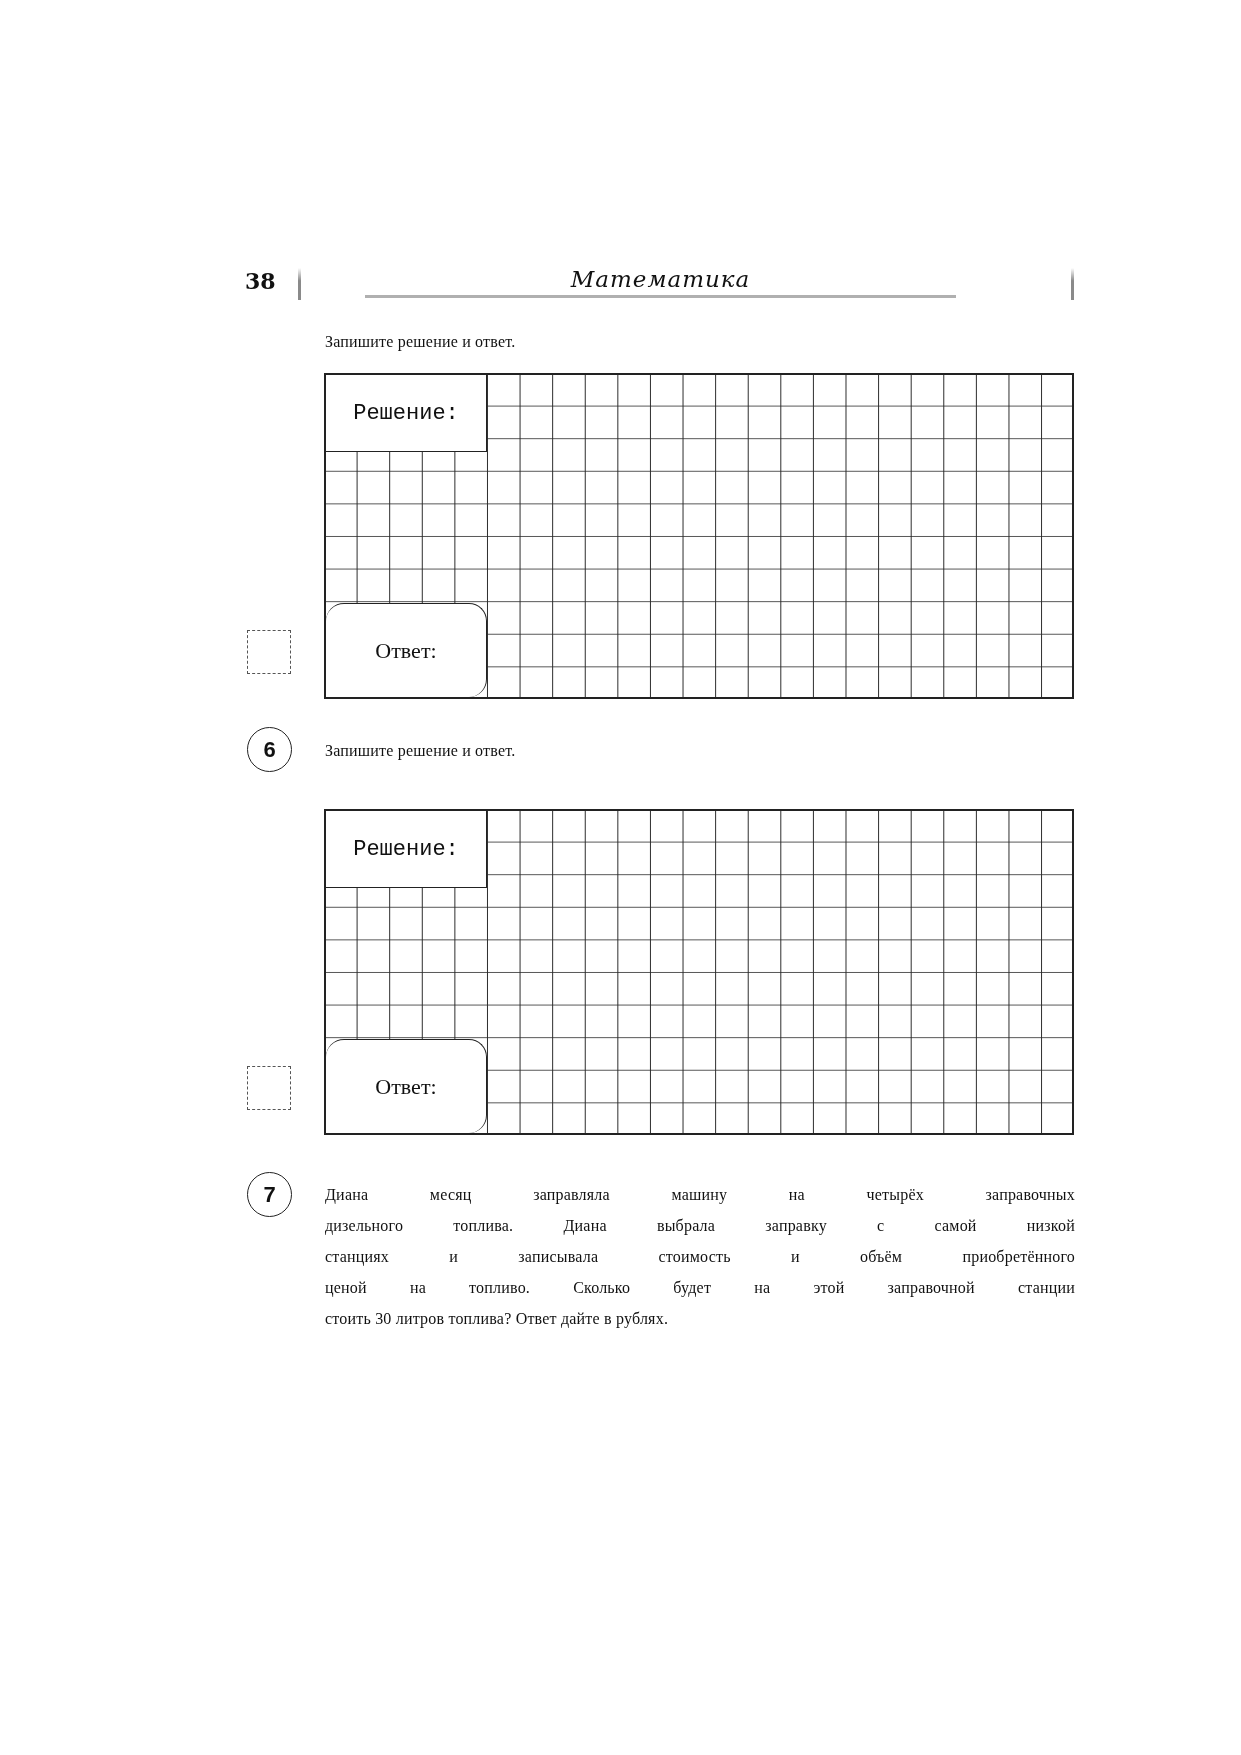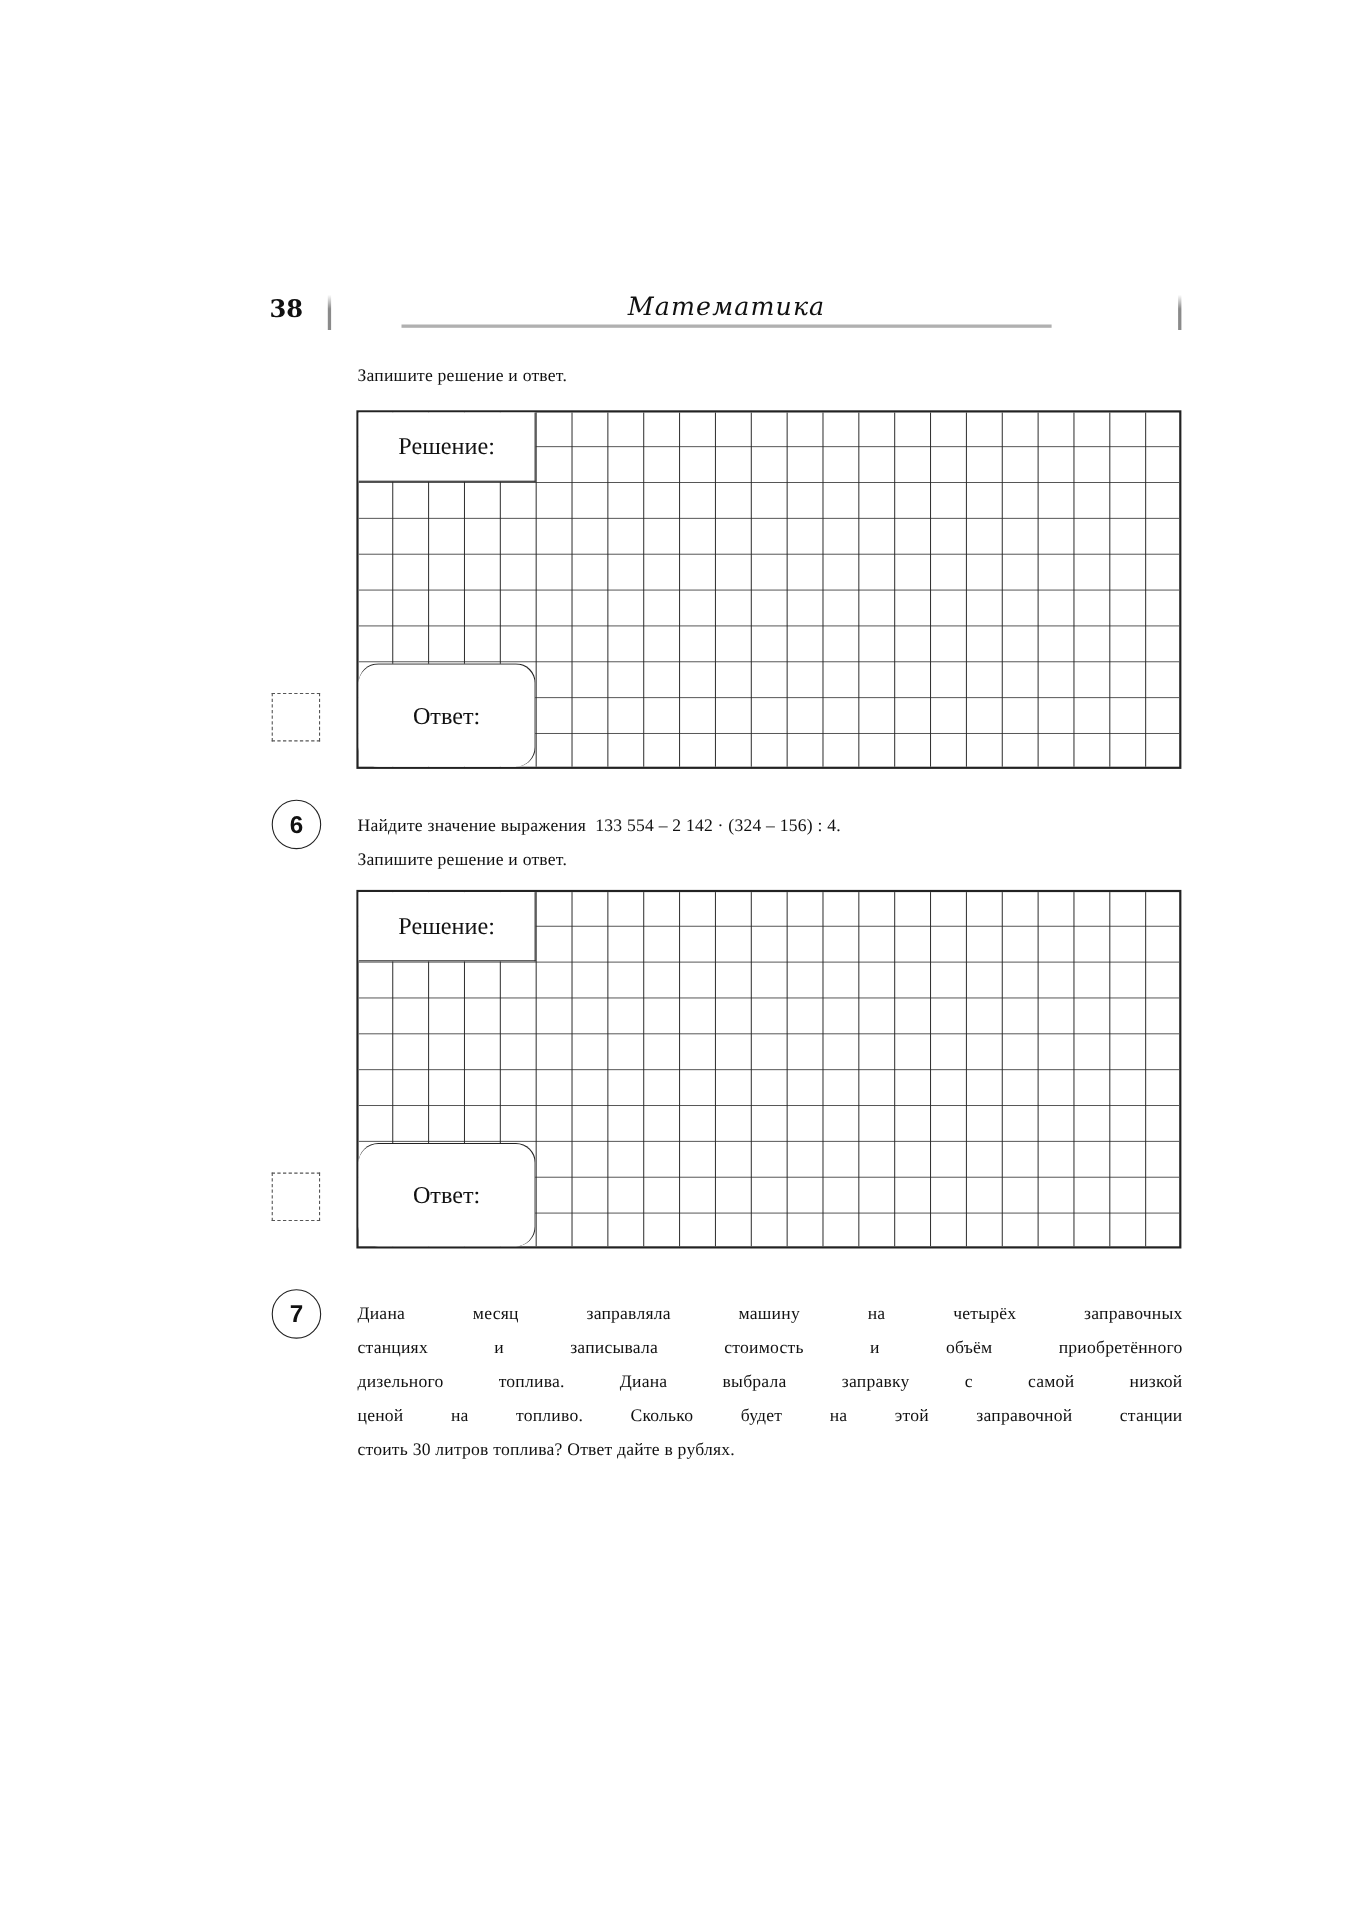--- a/index.html
+++ b/index.html
@@ -27,21 +27,21 @@
           background-color: #fff; }
   .grid .cells { position: absolute; inset: 0;
           background-image:
             linear-gradient(to right, #2a2a2a 1.3px, transparent 1.3px),
             linear-gradient(to bottom, #555 1.3px, transparent 1.3px);
           background-size: 32.6px 32.6px; background-position: -2px -2px; }
   .label-cell { position: absolute; left: 0; width: 161px; background: #fff;
           border-right: 1.5px solid #222; border-bottom: 1.5px solid #222; box-sizing: border-box;
           display: flex; align-items: center; justify-content: center; font-size: 22px;
           font-family: "Liberation Serif", "DejaVu Serif", serif; }
-  .label-cell.top { top: 0; height: 63px; }
+  .label-cell.top { top: 0; height: 77px; font-family: Liberation Mono, monospace; }
   .label-cell.bottom { bottom: 0; height: 94px; border-bottom: none; border-top: 1.5px solid #222; border-radius: 18px; }
 </style>
 </head>
 <body>
 
 <div class="abs page-num">38</div>
 <div class="abs vbar left"></div>
 <div class="abs running-title">Математика</div>
 <div class="abs header-rule"></div>
 <div class="abs vbar right"></div>
@@ -52,33 +52,32 @@
   <div class="cells"></div>
   <div class="label-cell top">Решение:</div>
   <div class="label-cell bottom">Ответ:</div>
 </div>
 <div class="abs score-box" style="left:207px; top:630px;"></div>
 
 <div class="abs num-circle" style="left:207px; top:727px;">
   <span>6</span>
 </div>
 <div class="abs task-text" style="top:735px;">
-  <div style="white-space:pre;">Найдите значение выражения  133 554 – 2 142 · (324 – 156) : 4.</div>
   <div>Запишите решение и ответ.</div>
 </div>
 
 <div class="abs grid" style="top:809px;">
   <div class="cells"></div>
   <div class="label-cell top">Решение:</div>
   <div class="label-cell bottom">Ответ:</div>
 </div>
 <div class="abs score-box" style="left:207px; top:1066px;"></div>
 
 <div class="abs num-circle" style="left:207px; top:1172px;">
   <span>7</span>
 </div>
 <div class="abs task-text" style="top:1179px;">
   <div style="text-align-last:justify;">Диана месяц заправляла машину на четырёх заправочных</div>
+  <div style="text-align-last:justify;">дизельного топлива. Диана выбрала заправку с самой низкой</div>
   <div style="text-align-last:justify;">станциях и записывала стоимость и объём приобретённого</div>
-  <div style="text-align-last:justify;">дизельного топлива. Диана выбрала заправку с самой низкой</div>
   <div style="text-align-last:justify;">ценой на топливо. Сколько будет на этой заправочной станции</div>
   <div>стоить 30 литров топлива? Ответ дайте в рублях.</div>
 </div>
 
 </body></html>

